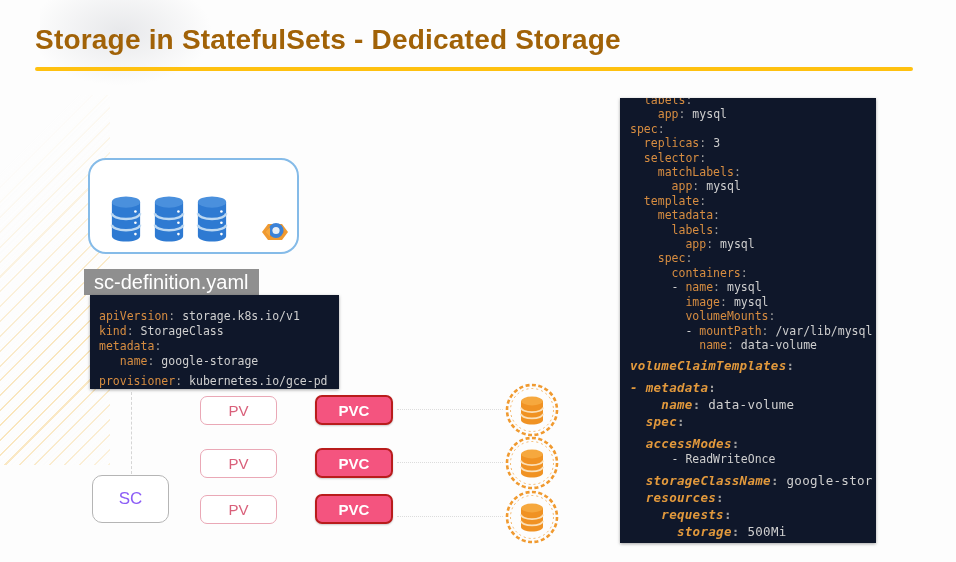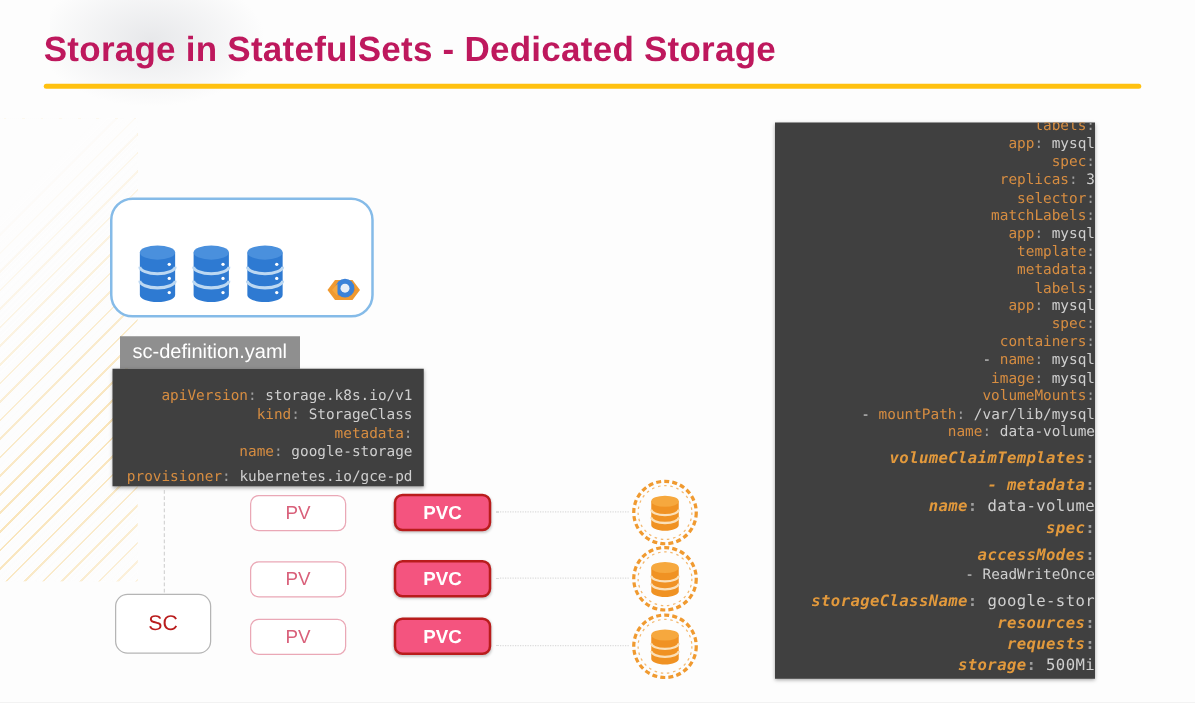--- a/index.html
+++ b/index.html
@@ -20,43 +20,42 @@
     content:""; position:absolute; inset:0;
     background:linear-gradient(135deg, #fdfdfd 0 18%, rgba(253,253,253,.55) 45%, rgba(253,253,253,.15) 70%, rgba(253,253,253,.6) 100%);
   }
   .blob {
     position:absolute; left:40px; top:0; width:180px; height:90px;
     background:radial-gradient(ellipse at 45% 35%, rgba(205,207,212,.45), rgba(253,253,253,0) 65%);
     pointer-events:none;
   }
   .title {
     position:absolute; left:35px; top:24px; font-size:28px; font-weight:bold;
-    color:#be185d; letter-spacing:.2px;
+    color:#a16207; letter-spacing:.2px;
   }
   .rule {
     position:absolute; left:35px; top:67px; width:878px; height:4px;
     background:#ffc110; border-radius:2px;
   }
   
   .cluster-box {
     position:absolute; left:88px; top:158px; width:211px; height:96px;
     border:2px solid #85bbe8; border-radius:18px; background:#fff;
   }
   .dbs { position:absolute; left:20px; top:33px; display:flex; gap:11px; }
   .gce { position:absolute; right:8px; bottom:6px; width:28px; height:28px; }
   
   .tab {
-    position:absolute; left:96px; top:269px; height:26px; padding:0 10px;
-    background:#8f8f8f; color:#fff; font-size:16px; line-height:26px;
+    position:absolute; left:84px; top:269px; height:26px; padding:0 10px;
+    background:#8f8f8f; color:#fff; font-size:20px; line-height:26px;
   }
   .code {
-    position:absolute; background:#404040; overflow:hidden;
+    position:absolute; background:#0f172a; overflow:hidden;
     font-family:"DejaVu Sans Mono", monospace; color:#cfcfcf;
     box-shadow:0 1px 3px rgba(0,0,0,.35);
-    text-align:right;
   }
   .code-sc { left:90px; top:295px; width:249px; height:94px; padding:14px 9px; font-size:11.5px; line-height:15px; }
   .code-ss { left:620px; top:98px; width:256px; height:445px; padding:2px 0 0 10px; font-size:11.5px; line-height:14.4px; }
   .ln { white-space:pre; }
   .ln .k { color:#d78d41; }
   .ln .p { color:#9f9f9f; }
   .ln .v { color:#cfcfcf; }
   .ln .d { color:#cfcfcf; }
   .ln.b  { font-weight:bold; font-size:12.5px; line-height:17px; letter-spacing:.3px; }
   .ln.b .k, .ln.b .d { color:#e2993c;font-style:italic; }
@@ -72,21 +71,21 @@
   .pvc {
     position:absolute; left:315px; width:78px; height:30px;
     background:#f4547f; border:2px solid #b91c1c; border-radius:7px;
     color:#fff; font-size:15px; font-weight:bold;
     display:flex; align-items:center; justify-content:center;
     box-shadow:0 1px 2px rgba(0,0,0,.2);
   }
   .sc {
     position:absolute; left:92px; top:475px; width:77px; height:48px;
     border:1.5px solid #b5b5b5; border-radius:10px; background:#fff;
-    color:#b91c1c; font-size:17px; display:flex; align-items:center; justify-content:center;
+    color:#8b5cf6; font-size:17px; display:flex; align-items:center; justify-content:center;
   }
   .vline {
     position:absolute; left:131px; top:392px; height:82px; width:0;
     border-left:1px dashed #d5d5d5;
   }
   .hdots {
     position:absolute; left:397px; width:106px; height:0;
     border-top:1.5px dotted #dcdcdc;
   }
   .stamp { position:absolute; width:56px; height:56px; }

